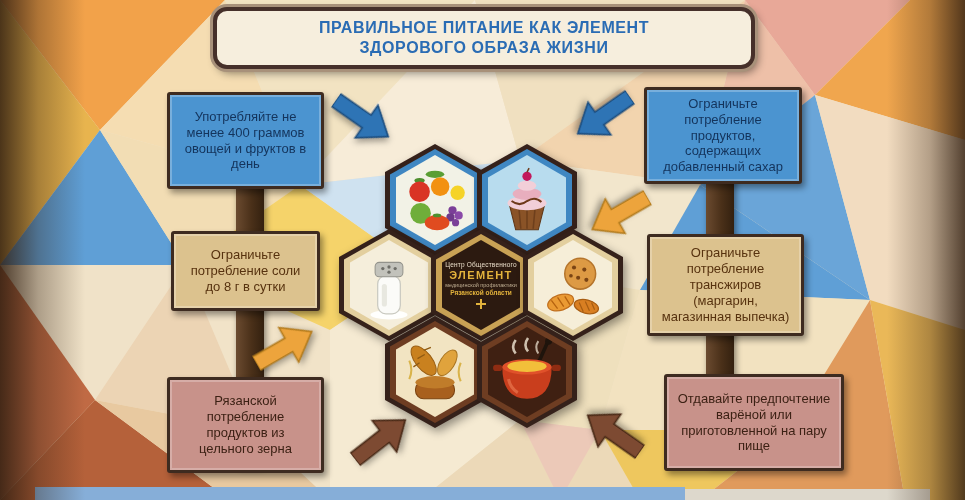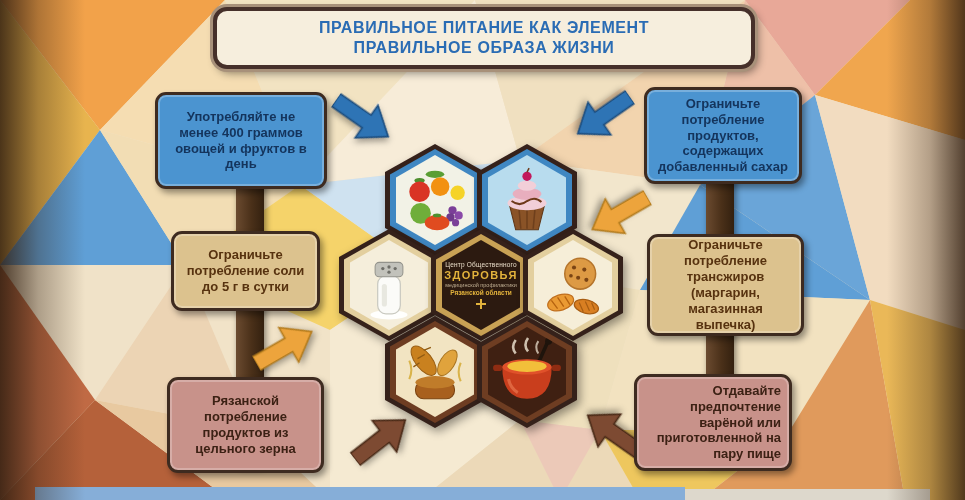--- a/index.html
+++ b/index.html
@@ -28,22 +28,22 @@
 
   .pillar {
     position:absolute; width:28px; z-index:1; border-radius:5px;
     background:linear-gradient(90deg,#6b4b30,#4a3019 55%,#33200f);
     box-shadow:2px 3px 6px rgba(0,0,0,0.45);
   }
 
   .box {
     position:absolute; z-index:3; box-sizing:border-box;
     display:flex; align-items:center; justify-content:center; text-align:center;
-    font-weight:bold; font-size:13px; line-height:1.22; padding:5px 8px;
-    border:3px solid #3e2b20; border-radius:11px;
+    font-weight:normal; font-size:13px; line-height:1.22; padding:5px 8px;
+    border:3px solid #3e2b20; border-radius:3px;
     box-shadow:3px 4px 6px rgba(0,0,0,0.4), inset 0 0 0 2px rgba(255,255,255,0.25);
   }
   .box.blue { background:#4b94d0; color:#14345c; }
   .box.tan  { background:#dcc28e; color:#57320f; }
   .box.rose { background:#c8928a; color:#3c2114; }
 
   .arrow { position:absolute; width:66px; height:46px; z-index:2; filter:drop-shadow(2px 3px 3px rgba(0,0,0,0.35)); }
   .arrow svg { width:100%; height:100%; }
   .arrow.blue   path { fill:#2e74b5; stroke:#1c4e80; stroke-width:1.5; }
   .arrow.yellow path { fill:#eda43c; stroke:#b57d1e; stroke-width:1.5; }
@@ -131,26 +131,26 @@
     <svg viewBox="0 0 60 40">
         <path d="M0,13 L34,13 L34,2 L58,20 L34,38 L34,27 L0,27 Z"></path>
       </svg>
   </div>
   <div class="arrow brown" style="left:580px; top:410px; transform:rotate(-145deg);">
     <svg viewBox="0 0 60 40">
         <path d="M0,13 L34,13 L34,2 L58,20 L34,38 L34,27 L0,27 Z"></path>
       </svg>
   </div>
 
-  <div class="box blue" style="left:155px; top:92px;  width:172px; height:97px;">Употребляйте не менее 400 граммов овощей и фруктов в день</div>
-  <div class="box tan" style="left:171px; top:231px; width:149px; height:80px;">Ограничьте потребление соли до 5 г в сутки</div>
+  <div class="box blue" style="left:167px; top:92px;  width:157px; height:97px;">Употребляйте не менее 400 граммов овощей и фруктов в день</div>
+  <div class="box tan" style="left:171px; top:231px; width:149px; height:80px;">Ограничьте потребление соли до 8 г в сутки</div>
   <div class="box rose" style="left:167px; top:377px; width:157px; height:96px;">Рязанской потребление продуктов из цельного зерна</div>
   <div class="box blue" style="left:644px; top:87px;  width:158px; height:97px;">Ограничьте потребление продуктов, содержащих добавленный сахар</div>
   <div class="box tan" style="left:647px; top:234px; width:157px; height:102px;">Ограничьте потребление трансжиров (маргарин, магазинная выпечка)</div>
-  <div class="box rose" style="left:634px; top:374px; width:158px; height:97px;text-align:right;">Отдавайте предпочтение варёной или приготовленной на пару пище</div>
+  <div class="box rose" style="left:664px; top:374px; width:180px; height:97px;">Отдавайте предпочтение варёной или приготовленной на пару пище</div>
 
   <div class="hex-wrap" style="left:385px; top:144px;">
     <div class="hex-border hexclip"></div>
     <div class="hex-ring hexclip" style="background:#3f87c2;"></div>
     <div class="hex-core hexclip" style="background:#f2f2e6;">
       <svg width="72" height="78" viewBox="0 0 70 70">
         <ellipse cx="35" cy="10" rx="9" ry="3.5" fill="#5a9e34"></ellipse>
         <ellipse cx="20" cy="16" rx="5" ry="2.5" fill="#4e8f2e"></ellipse>
         <circle cx="20" cy="27" r="10" fill="#d93425"></circle>
         <circle cx="40" cy="22" r="9" fill="#f29111"></circle>
@@ -200,21 +200,21 @@
         <circle cx="35" cy="22.5" r="1.6" fill="#6e6e68"></circle>
       </svg>
     </div>
   </div>
 
   <div class="hex-wrap" style="left:431px; top:229px;">
     <div class="hex-border hexclip"></div>
     <div class="hex-ring hexclip" style="background:#c9a255;"></div>
     <div class="hex-core hexclip logo-core">
       <div class="logo-l1">Центр Общественного</div>
-      <div class="logo-l2">ЗДОРОВЬЯ</div>
+      <div class="logo-l2">ЭЛЕМЕНТ</div>
       <div class="logo-l3">медицинской профилактики</div>
       <div class="logo-l4">Рязанской области</div>
       <svg class="logo-cross" width="10" height="10" viewBox="0 0 10 10">
         <path d="M4,0 h2 v4 h4 v2 h-4 v4 h-2 v-4 h-4 v-2 h4 z" fill="#e3b33c"></path>
       </svg>
     </div>
   </div>
 
   <div class="hex-wrap" style="left:523px; top:229px;">
     <div class="hex-border hexclip"></div>
@@ -266,19 +266,19 @@
         <path d="M11,30 Q11,61 35,61 Q59,61 59,30 Q47,37 35,37 Q23,37 11,30 Z" fill="#c93e1d"></path>
         <ellipse cx="35" cy="30" rx="24" ry="7.5" fill="#e0512a"></ellipse>
         <ellipse cx="35" cy="29.5" rx="19" ry="5.5" fill="#f2bf3a"></ellipse>
         <path d="M17,42 q2,9 9,13" stroke="#e8764f" stroke-width="3" fill="none" opacity="0.7"></path>
       </svg>
     </div>
   </div>
 
   <div class="title-banner">
     <div class="title-line">ПРАВИЛЬНОЕ ПИТАНИЕ КАК ЭЛЕМЕНТ</div>
-    <div class="title-line">ПРАВИЛЬНОЕ ОБРАЗА ЖИЗНИ</div>
+    <div class="title-line">ЗДОРОВОГО ОБРАЗА ЖИЗНИ</div>
   </div>
 
   <div class="vignette-left"></div>
   <div class="vignette-right"></div>
 
 </div>
 
 </body></html>

